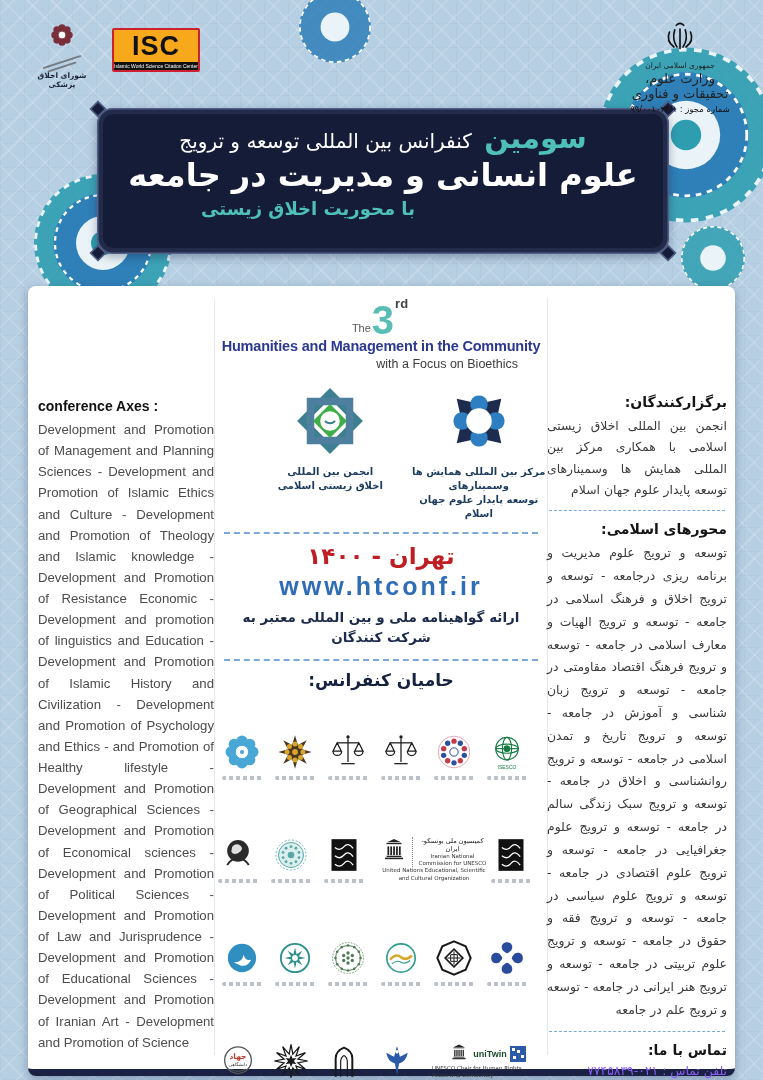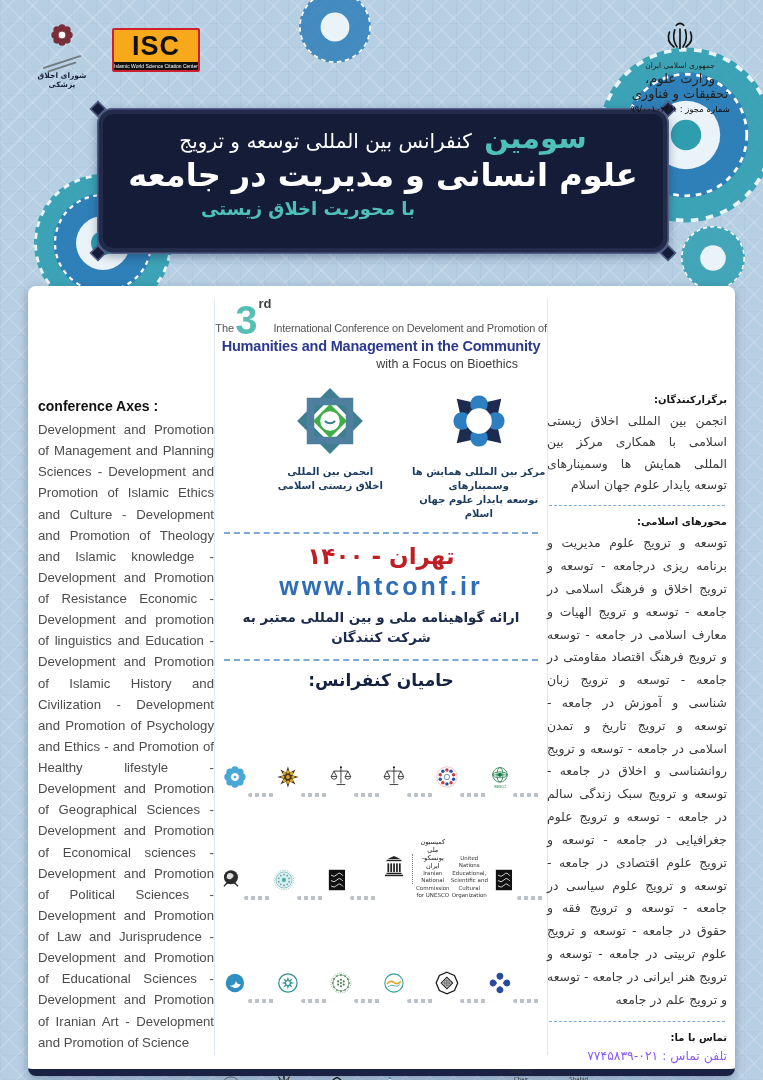--- a/index.html
+++ b/index.html
@@ -60,21 +60,21 @@
   .vdiv{position:absolute;top:12px;bottom:14px;width:1px;background:#e2e8f0;}
   .vdiv1{left:186px;} .vdiv2{left:519px;}
 
   
   .col-left{position:absolute;left:10px;top:112px;width:176px;direction:ltr;}
   .cl-heading{font-size:14px;font-weight:bold;color:#111;margin-bottom:5px;}
   .cl-body{font-size:13.2px;color:#4c4c4c;text-align:justify;line-height:1.6;}
 
   
   .col-right{position:absolute;right:8px;top:108px;width:180px;direction:rtl;}
-  .rc-heading{font-size:10px;font-weight:bold;color:#151515;margin-bottom:5px;}
+  .rc-heading{font-size:14px;font-weight:bold;color:#151515;margin-bottom:5px;}
   .rc-body{font-size:12.4px;color:#3a3a3a;text-align:justify;line-height:1.72;}
   .rc-axes{line-height:1.84;}
   .rc-sep{border-top:1.5px dashed #7da9d8;margin:10px 2px;}
   .rc-line{font-size:12.4px;color:#8b5cf6;margin-top:4px;}
 
   
   .col-center{position:absolute;left:188px;top:10px;width:330px;text-align:center;}
   .et-line1{display:flex;justify-content:center;align-items:flex-end;height:40px;color:#555;}
   .et-the{font-size:11px;padding-bottom:2px;}
   .et-big3{font-size:40px;line-height:.78;color:#58bdb4;font-weight:bold;margin:0 1px;}
@@ -88,21 +88,21 @@
   .org-item svg{width:72px;height:72px;}
   .org-cap{font-size:10px;font-weight:bold;color:#1b3a5e;direction:rtl;line-height:1.4;margin-top:4px;}
 
   .dotsep{border-top:2px dashed #7da9d8;margin:11px 8px 9px;}
   .city{font-size:23px;font-weight:bold;color:var(--red);direction:rtl;margin-top:2px;}
   .site{font-size:25px;font-weight:bold;color:var(--blue);letter-spacing:3px;margin-top:3px;}
   .cert{font-size:13.5px;font-weight:bold;color:#1b2a4a;direction:rtl;line-height:1.5;margin-top:6px;}
   .sup-heading{font-size:17px;font-weight:bold;color:#16223f;direction:rtl;margin:9px 0 4px;}
 
   .sp-grid{display:flex;flex-wrap:wrap;justify-content:center;width:330px;}
-  .sp-cell{width:53px;height:67px;display:flex;flex-direction:row;align-items:flex-end;padding-top:2px;margin-top:36px;}
+  .sp-cell{width:53px;height:67px;display:flex;flex-direction:column;align-items:flex-start;padding-top:2px;margin-top:36px;}
   .sp-cell>svg{width:40px;height:40px;}
   .sp-cell.wide{width:114px;padding:4px 2px 0;}
   .squig{width:42px;height:4px;margin-top:4px;background:repeating-linear-gradient(90deg,#8d98a5 0 4px,transparent 4px 7px);opacity:.6;border-radius:2px;}
   .un-row{display:flex;align-items:center;justify-content:center;gap:3px;width:100%;}
   .un-icon{width:30px;height:30px;flex:none;}
   .un-div{width:0;border-left:1px dotted #888;height:30px;}
   .un-en{font-size:5.5px;color:#333;line-height:1.35;text-align:center;}
   .un-fa{font-size:6.5px;color:#222;direction:rtl;}
   .ut-brand{font-size:9px;font-weight:bold;color:#1e4a2e;}
   .ut-px{width:16px;height:16px;flex:none;}
@@ -198,21 +198,20 @@
   <div class="col-left en">
     <div class="cl-heading">conference Axes :</div>
     <div class="cl-body">Development and Promotion of Management and Planning Sciences - Development and Promotion of Islamic Ethics and Culture - Development and Promotion of Theology and Islamic knowledge - Development and Promotion of Resistance Economic - Development and promotion of linguistics and Education - Development and Promotion of Islamic History and Civilization - Development and Promotion of Psychology and Ethics - and Promotion of Healthy lifestyle - Development and Promotion of Geographical Sciences - Development and Promotion of Economical sciences - Development and Promotion of Political Sciences - Development and Promotion of Law and Jurisprudence - Development and Promotion of Educational Sciences - Development and Promotion of Iranian Art - Development and Promotion of Science</div>
   </div>
 
   <div class="col-center">
     <div class="et-line1 en">
       <span class="et-the">The</span>
       <span class="et-big3">3</span>
       <span class="et-ord">rd</span>
-      <span class="et-rest">International Conference on Develoment and Promotion of</span>
     </div>
     <div class="et-line2 en">Humanities and Management in the Community</div>
     <div class="et-line3 en">with a Focus on Bioethics</div>
 
     <div class="org-strip">
       <div class="org-item">
         <svg viewBox="0 0 48 48">
             <rect x="11" y="11" width="26" height="26" fill="none" stroke="#3d7f90" stroke-width="5" transform="rotate(45 24 24)"></rect>
             <rect x="11" y="11" width="26" height="26" fill="none" stroke="#4f7f9e" stroke-width="5"></rect>
             <rect x="16" y="16" width="16" height="16" fill="#3fae49" transform="rotate(45 24 24)"></rect>

